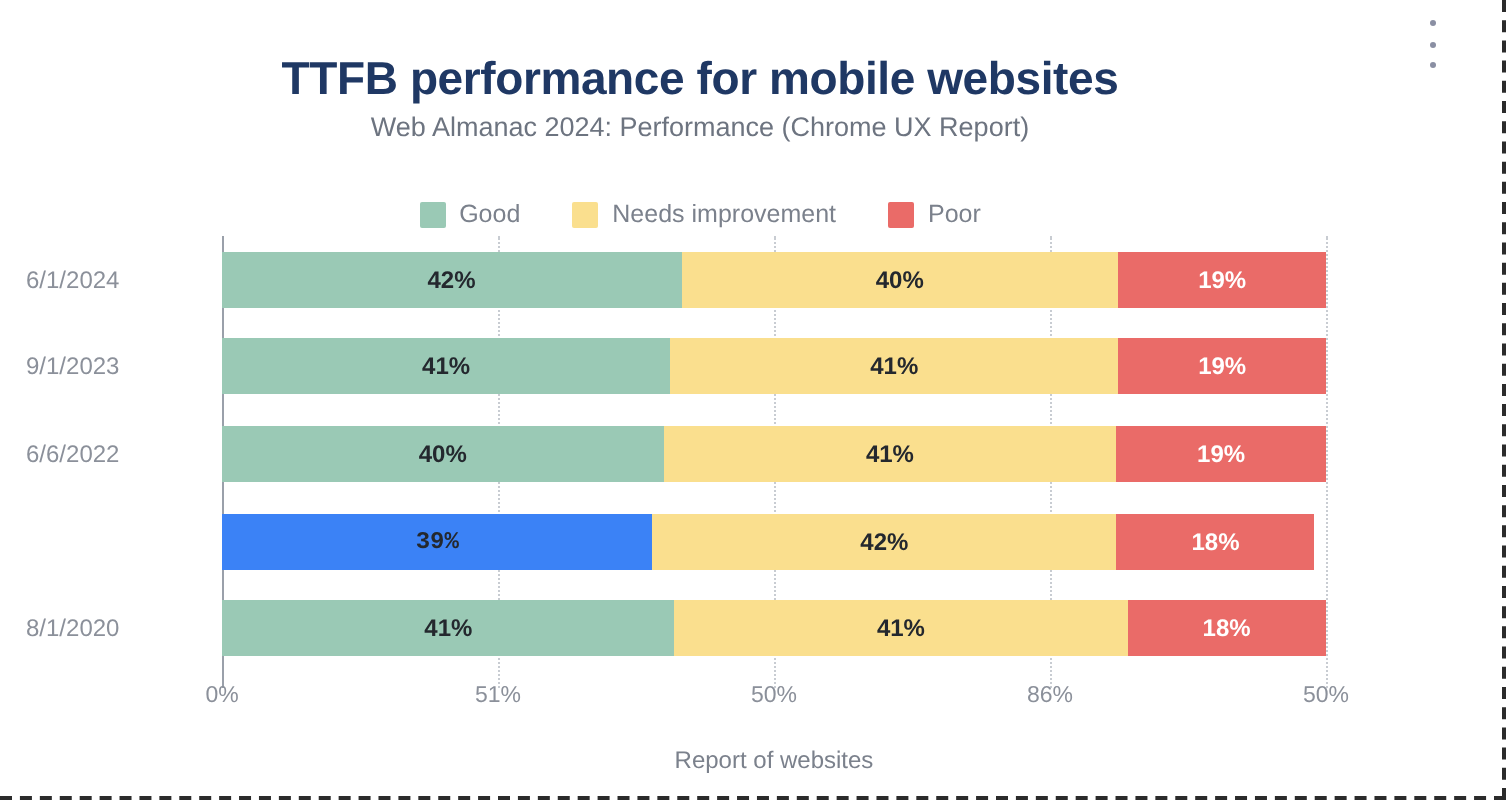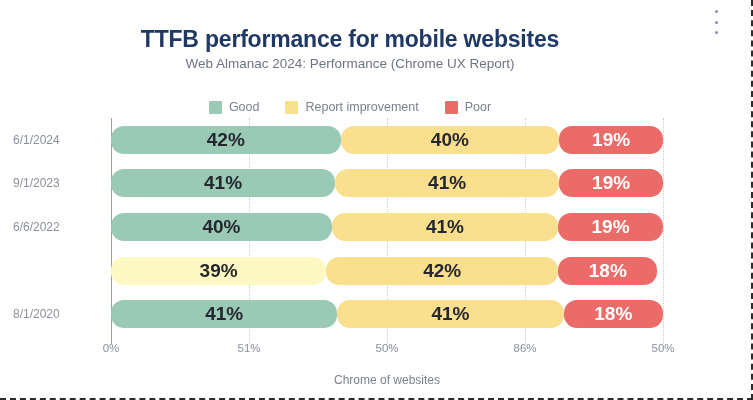--- a/index.html
+++ b/index.html
@@ -124,26 +124,25 @@
     left: 0;
     width: 100%;
     height: 28px;
     display: flex;
   }
   .seg {
     height: 100%;
     display: flex;
     align-items: center;
     justify-content: center;
-    font-size: 19px;
+    font-size: 12px;
     font-weight: bold;
     box-sizing: border-box;
     overflow: hidden;
     white-space: nowrap;
-    border-radius: 13px;
   }
   .seg.good    { background: #9ac9b5; color: #24282e; }
   .seg.needs   { background: #fadf8e; color: #24282e; }
   .seg.poor    { background: #ea6b68; color: #ffffff; }
 
   
   .ycat {
     position: absolute;
     right: 0;
     width: 92px;
@@ -201,21 +200,21 @@
   <div id="chart-title">TTFB performance for mobile websites</div>
   <div id="chart-subtitle">Web Almanac 2024: Performance (Chrome UX Report)</div>
 
   <div id="legend">
       <div class="legend-item">
         <span class="legend-swatch" style="background: rgb(154, 201, 181);"></span>
         <span class="legend-label">Good</span>
       </div>
       <div class="legend-item">
         <span class="legend-swatch" style="background: rgb(250, 223, 142);"></span>
-        <span class="legend-label">Report improvement</span>
+        <span class="legend-label">Needs improvement</span>
       </div>
       <div class="legend-item">
         <span class="legend-swatch" style="background: rgb(234, 107, 104);"></span>
         <span class="legend-label">Poor</span>
       </div>
     </div>
 
   <div id="y-axis">
       <div class="ycat" style="top: 7.8px;">6/1/2024</div>
       <div class="ycat" style="top: 51.4px;">9/1/2023</div>
@@ -256,21 +255,21 @@
           <span>40%</span>
         </div>
         <div class="seg needs" style="width: 41%; background: rgb(250, 223, 142); color: rgb(36, 40, 46);">
           <span>41%</span>
         </div>
         <div class="seg poor" style="width: 19%; background: rgb(234, 107, 104); color: rgb(255, 255, 255);">
           <span>19%</span>
         </div>
       </div>
       <div class="row" style="top: 138.6px; height: 28px;">
-        <div class="seg good" style="width: 39%; background: #fef9c3; color: rgb(36, 40, 46);">
+        <div class="seg good" style="width: 39%; background: #3b82f6; color: rgb(36, 40, 46); font-family: Liberation Mono, monospace;">
           <span>39%</span>
         </div>
         <div class="seg needs" style="width: 42%; background: rgb(250, 223, 142); color: rgb(36, 40, 46);">
           <span>42%</span>
         </div>
         <div class="seg poor" style="width: 18%; background: rgb(234, 107, 104); color: rgb(255, 255, 255);">
           <span>18%</span>
         </div>
       </div>
       <div class="row" style="top: 182.2px; height: 28px;">
@@ -287,15 +286,15 @@
     </div>
 
   <div id="x-axis">
       <div class="xtick" style="left: 0%;">0%</div>
       <div class="xtick" style="left: 25%;">51%</div>
       <div class="xtick" style="left: 50%; text-align: right;">50%</div>
       <div class="xtick" style="left: 75%;">86%</div>
       <div class="xtick" style="left: 100%;">50%</div>
     </div>
 
-  <div id="x-axis-title">Chrome of websites</div>
+  <div id="x-axis-title">Report of websites</div>
 
 </div>
 
 </body></html>

